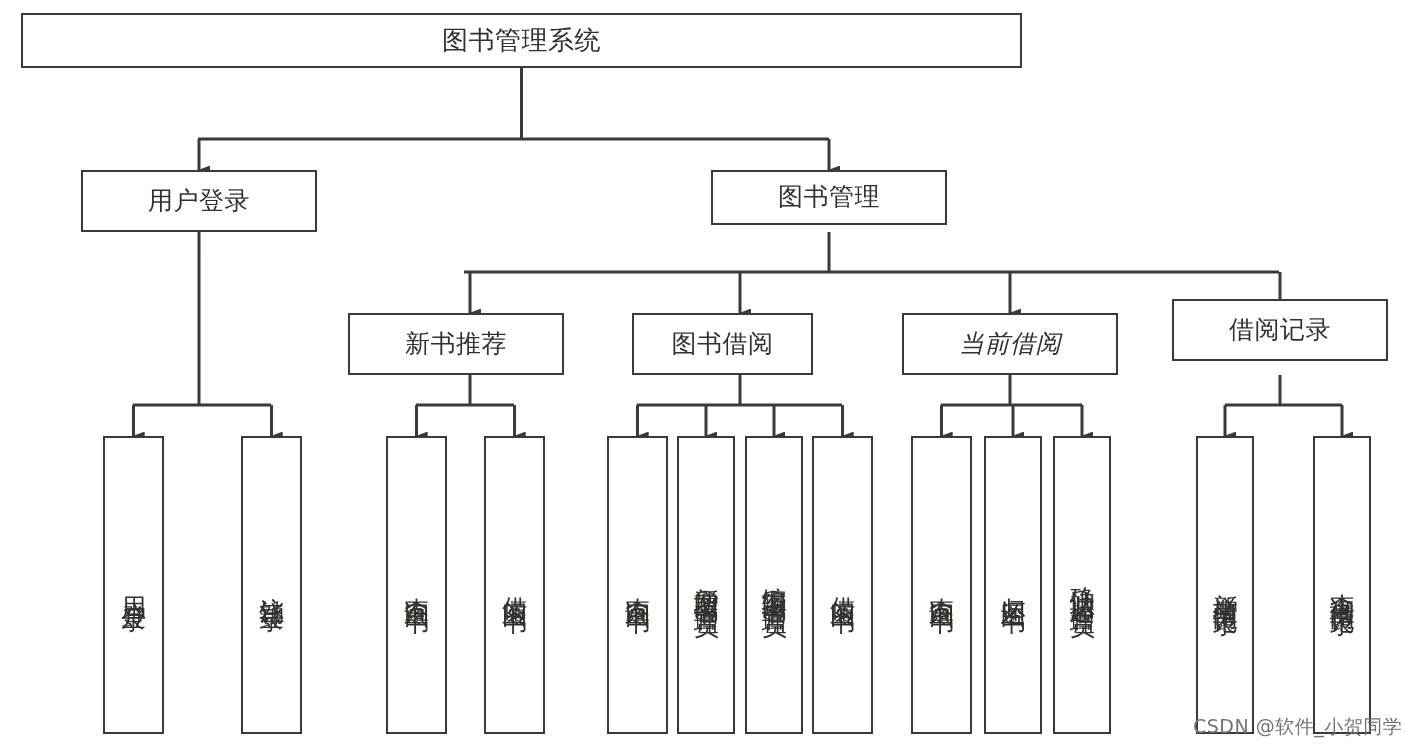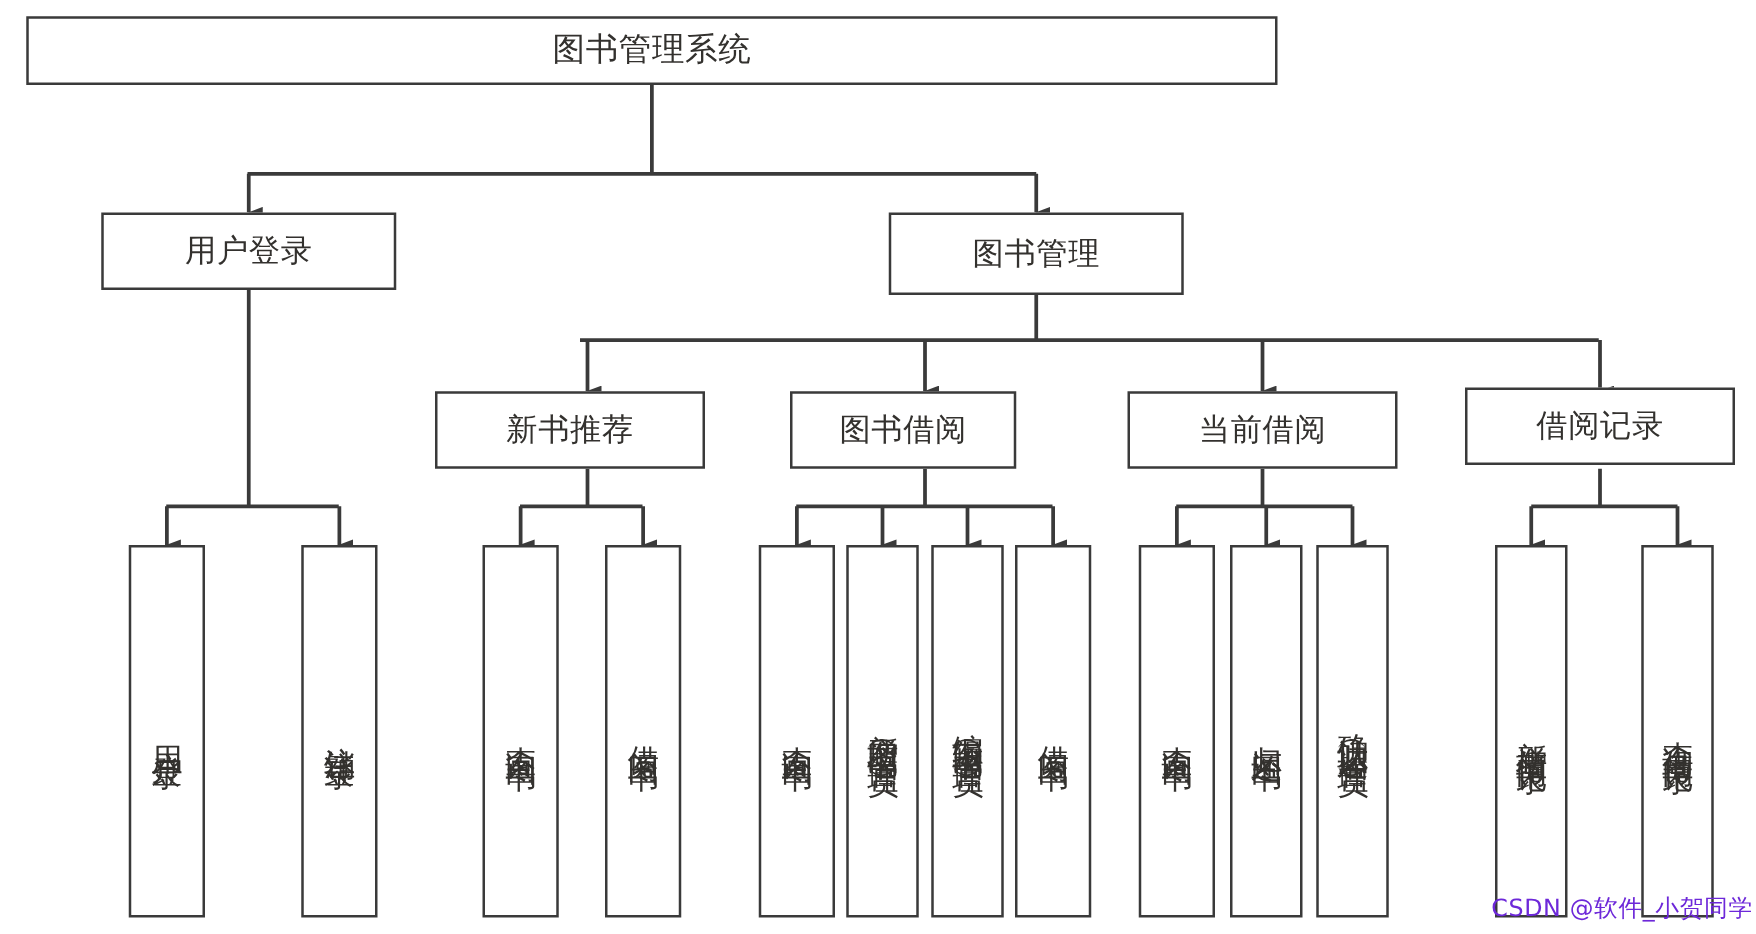--- a/index.html
+++ b/index.html
@@ -49,21 +49,21 @@
   .node-label.vertical {
     writing-mode: vertical-rl;
     text-orientation: upright;
     font-size: 25px;
     letter-spacing: 4px;
     line-height: 1.1;
   }
   .node-root .node-label.horizontal { font-size: 26px; }
   .watermark {
     position: absolute;
-    color: #6d28d9;
+    color: #737373;
     font-size: 19px;
     letter-spacing: 0.5px;
     white-space: nowrap;
     user-select: none;
   }
 </style>
 </head>
 <body>
 
 <div id="diagram-root">
@@ -111,33 +111,33 @@
       </g>
   </svg>
 
   <div id="nodes-layer">
       <div class="node-box node-root" style="left: 21px; top: 13px; width: 1001px; height: 55px;">
         <span class="node-label horizontal">图书管理系统</span>
       </div>
       <div class="node-box" style="left: 81px; top: 170px; width: 236px; height: 62px;">
         <span class="node-label horizontal">用户登录</span>
       </div>
-      <div class="node-box" style="left: 711px; top: 170px; width: 236px; height: 66px;">
+      <div class="node-box" style="left: 711px; top: 170px; width: 236px; height: 55px;">
         <span class="node-label horizontal">图书管理</span>
       </div>
       <div class="node-box" style="left: 348px; top: 313px; width: 216px; height: 62px;">
         <span class="node-label horizontal">新书推荐</span>
       </div>
       <div class="node-box" style="left: 632px; top: 313px; width: 181px; height: 62px;">
         <span class="node-label horizontal">图书借阅</span>
       </div>
-      <div class="node-box" style="left: 902px; top: 313px; width: 216px; height: 62px;">
+      <div class="node-box" style="left: 902px; top: 313px; width: 216px; height: 62px; font-style: italic;">
         <span class="node-label horizontal">当前借阅</span>
       </div>
-      <div class="node-box" style="left: 1172px; top: 310px; width: 216px; height: 62px;">
+      <div class="node-box" style="left: 1172px; top: 299px; width: 216px; height: 62px;">
         <span class="node-label horizontal">借阅记录</span>
       </div>
       <div class="node-box" style="left: 103px; top: 436px; width: 61px; height: 298px;">
         <span class="node-label vertical">用户登录</span>
       </div>
       <div class="node-box" style="left: 241px; top: 436px; width: 61px; height: 298px;">
         <span class="node-label vertical">注销登录</span>
       </div>
       <div class="node-box" style="left: 386px; top: 436px; width: 61px; height: 298px;">
         <span class="node-label vertical">查询图书</span>

